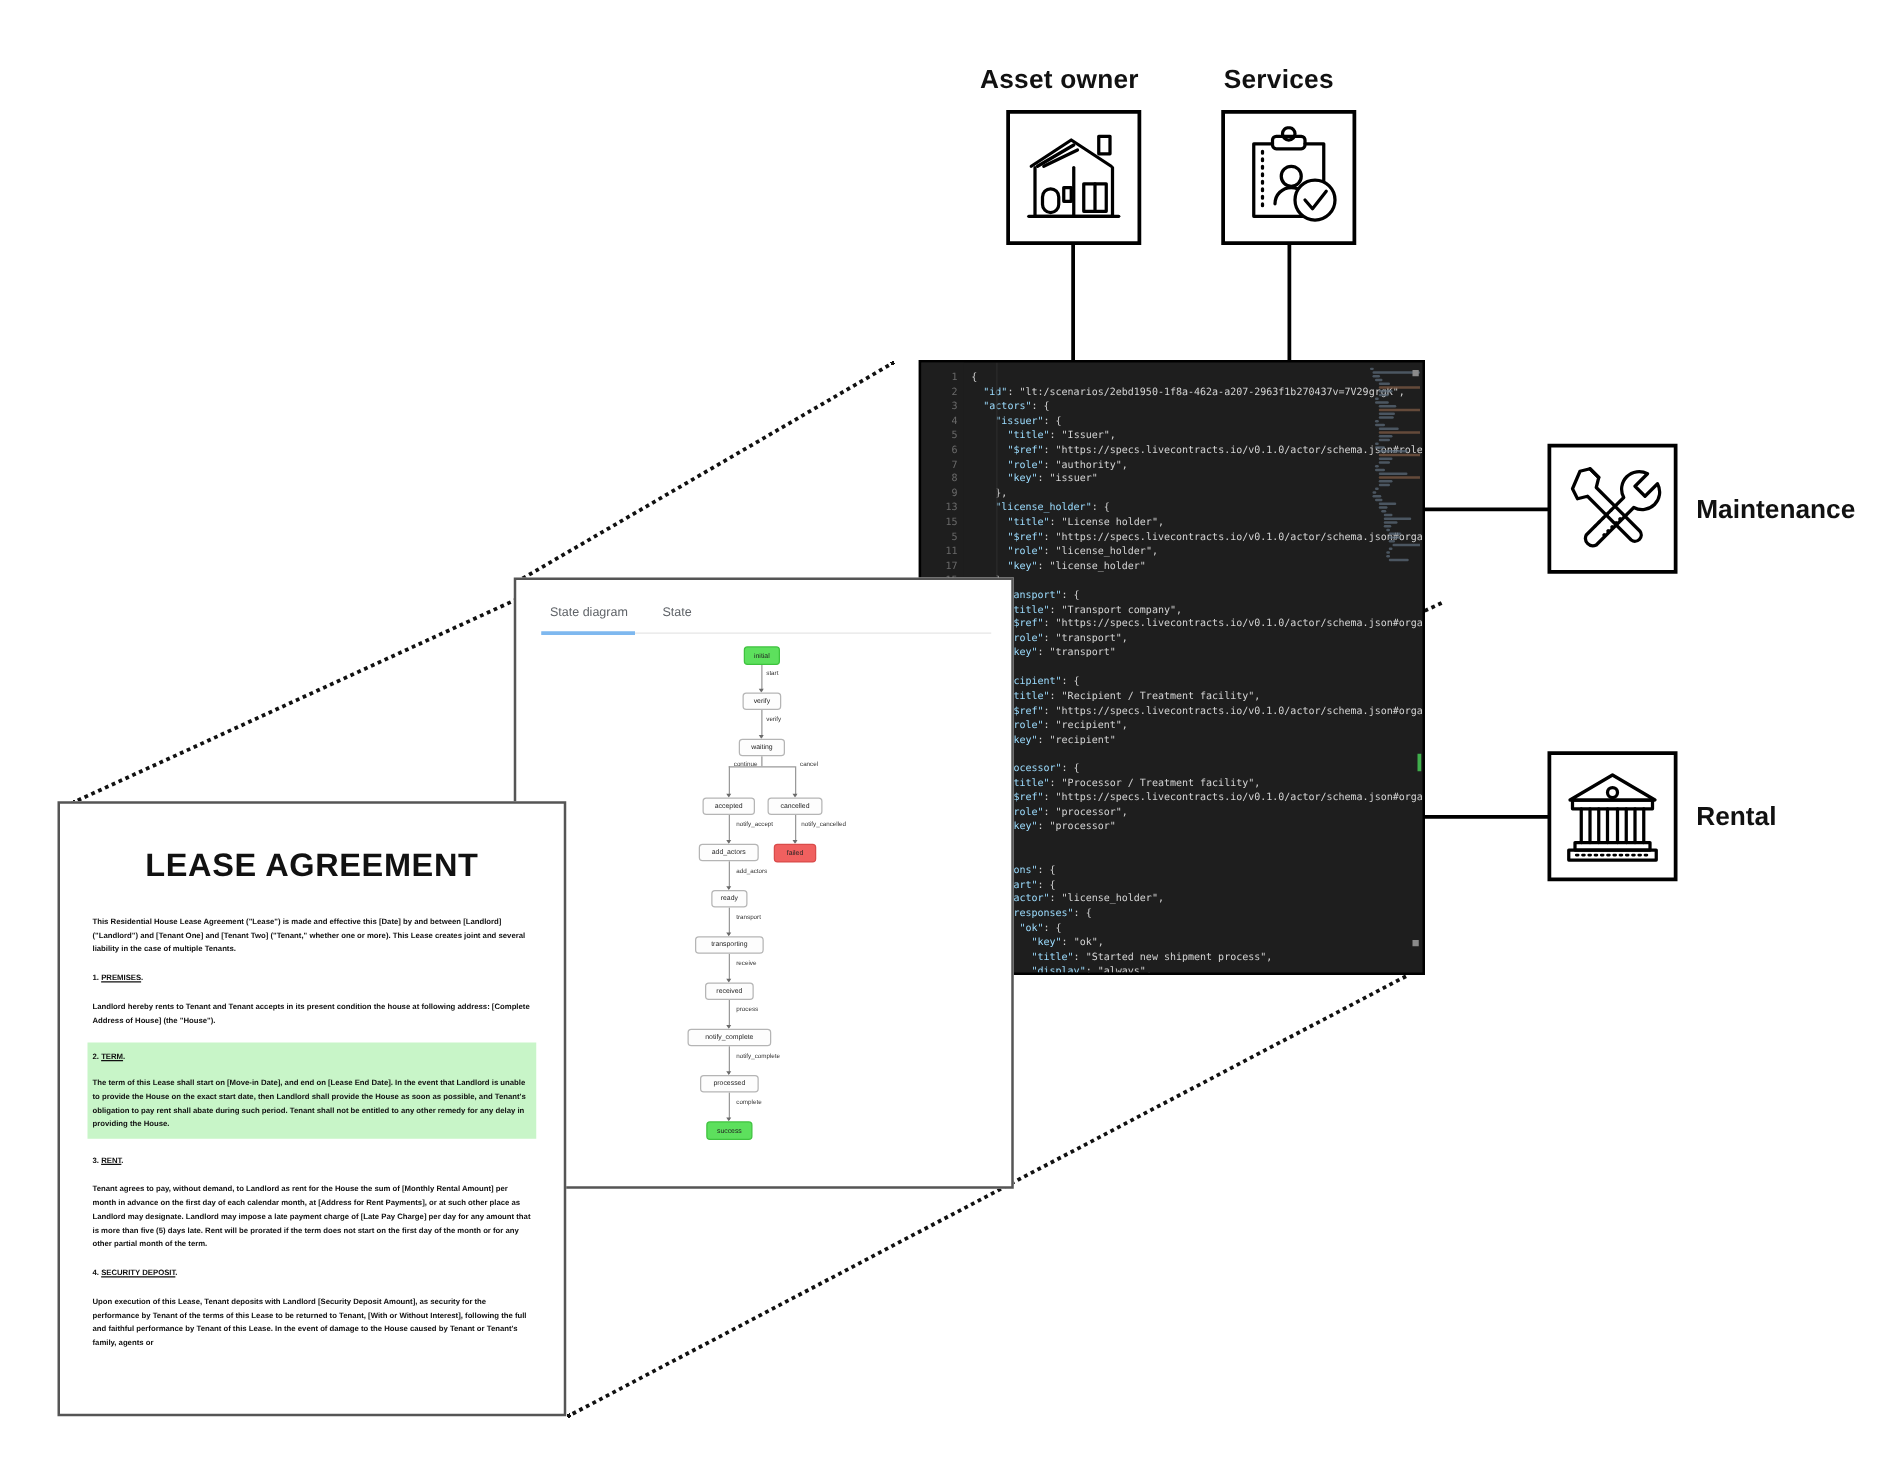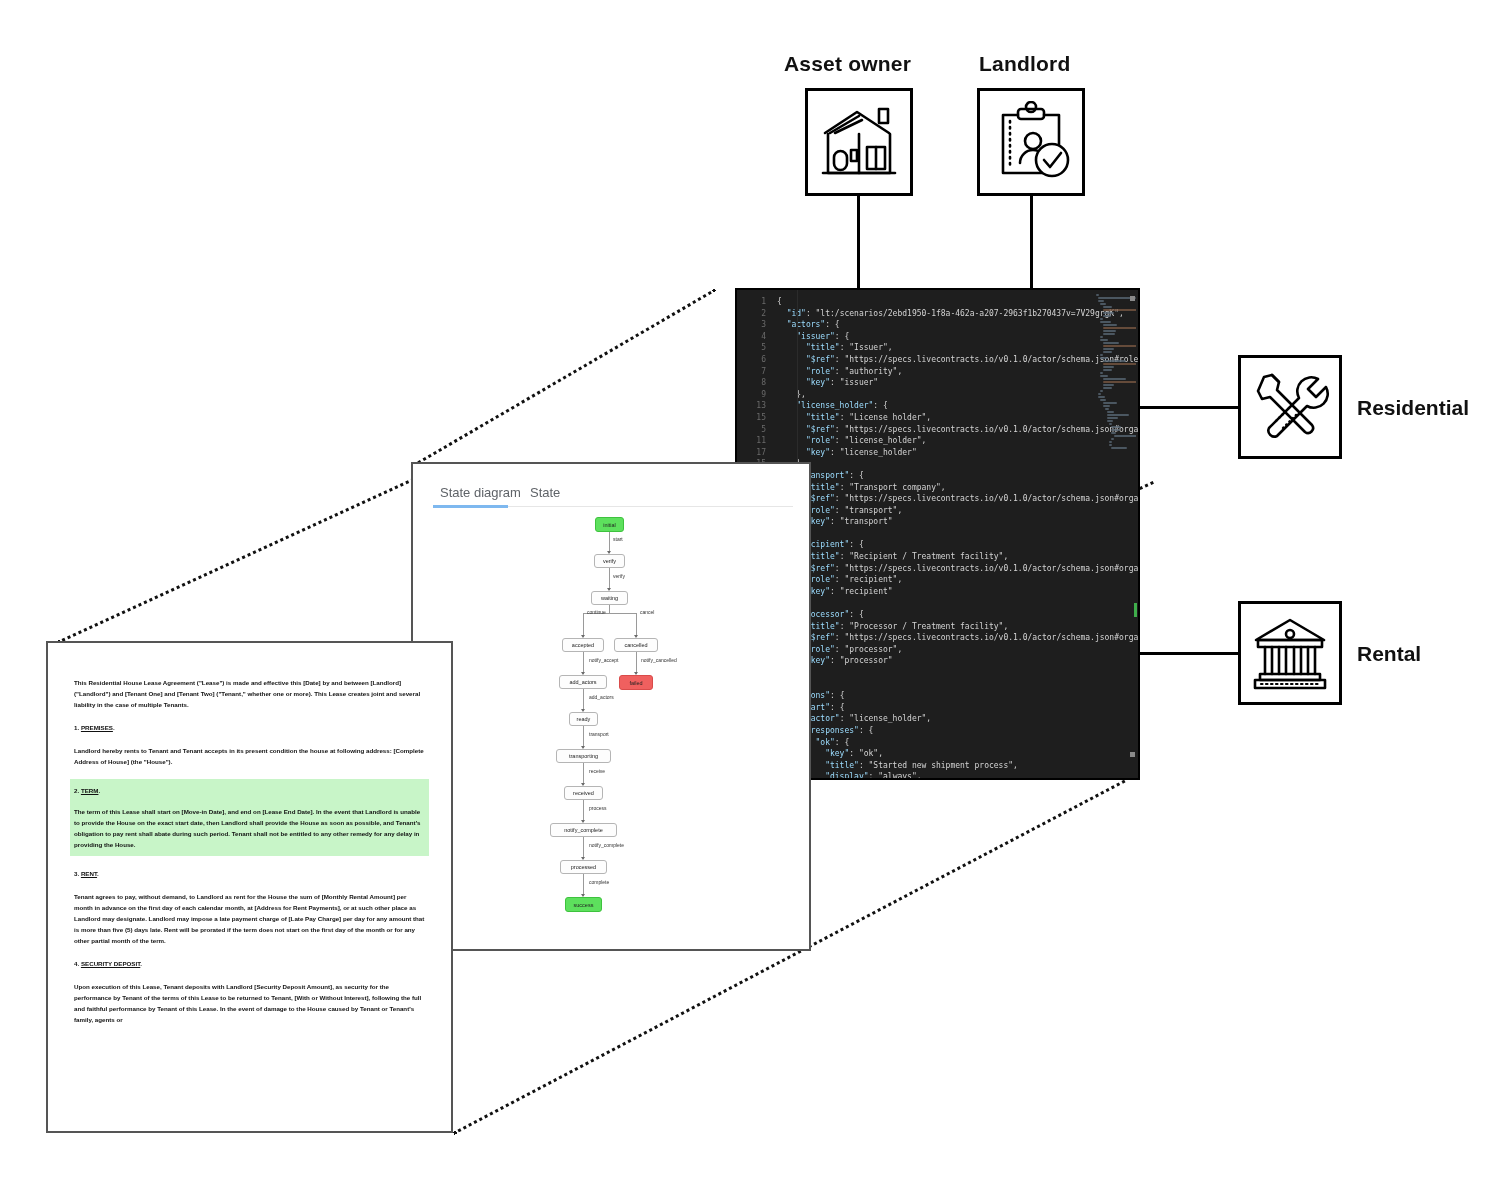--- a/index.html
+++ b/index.html
@@ -38,21 +38,21 @@
   .fold{position:absolute;left:26px;top:0;bottom:0;width:1px;background:#2b2b2b;}
   
   .minimap{position:absolute;right:2px;top:4px;width:40px;bottom:4px;overflow:hidden;opacity:.75;}
   .mm-row{height:2px;margin-bottom:1px;background:#5b6a78;border-radius:1px;}
   .mm-row.o{background:#7d5a44;}
   .mm-mark{position:absolute;right:3px;width:5px;height:5px;background:#8a8a8a;}
   .mm-green{position:absolute;right:-5px;width:3px;height:14px;background:#3fae4b;}
 
   
   .sd-win{position:absolute;background:#fff;border:2px solid #555;box-sizing:border-box;}
-  .sd-tab{position:absolute;top:0;font-size:13px;color:#5f6368;}
+  .sd-tab{position:absolute;top:0;font-size:10px;color:#5f6368;}
   .sd-underline{position:absolute;height:3px;background:#7eb8ef;}
   .sd-rule{position:absolute;height:1px;background:#e6e6e6;}
   .sd-canvas{position:absolute;left:0;top:46px;right:0;bottom:0;}
   .node{position:absolute;border:1px solid #b5b5b5;background:#fdfdfd;border-radius:3px;
         font-size:5.5px;color:#222;display:flex;align-items:center;justify-content:center;
         box-sizing:border-box;white-space:nowrap;}
   .node.green{background:#5de05d;border-color:#3ec23e;}
   .node.red{background:#f0605f;border-color:#d94b4a;}
   .edge{position:absolute;background:#9a9a9a;width:1px;}
   .edge-h{height:1px;width:auto;}
@@ -75,21 +75,21 @@
   
   .dotted{position:absolute;transform-origin:0 0;height:0;
           border-top:3px dotted #111;}
 </style>
 </head>
 <body>
 
 <div class="stage">
 
   <div class="actor-label" style="left:784px;top:52px;">Asset owner</div>
-  <div class="actor-label" style="left:979px;top:52px;">Landlord</div>
+  <div class="actor-label" style="left:979px;top:52px;">Services</div>
 
   <div class="icon-box" style="left:805px;top:88px;width:108px;height:108px;">
     <svg width="84" height="78" viewBox="0 0 84 78">
       <g fill="none" stroke="#000" stroke-width="2.6" stroke-linejoin="round" stroke-linecap="round">
         <path d="M8 30 L40 9 L72 30"></path>
         <path d="M13 30 L42 13"></path>
         <path d="M18 30 L45 17"></path>
         <rect x="62" y="6" width="9" height="14"></rect>
         <path d="M11 31 L11 70 L73 70 L73 31"></path>
         <path d="M42 31 L42 70"></path>
@@ -146,21 +146,21 @@
         <rect x="10" y="60" width="60" height="6"></rect>
         <rect x="5" y="66" width="70" height="8"></rect>
         <path d="M11 70 L69 70" stroke-dasharray="1.5 3.5" stroke-width="2.2"></path>
       </g>
     </svg>
   </div>
 
   <div class="conn conn-h" style="left:1140px;top:406px;width:99px;"></div>
   <div class="conn conn-h" style="left:1140px;top:652px;width:99px;"></div>
 
-  <div class="side-label" style="left:1357px;top:396px;">Residential</div>
+  <div class="side-label" style="left:1357px;top:396px;">Maintenance</div>
   <div class="side-label" style="left:1357px;top:642px;">Rental</div>
 
   <div class="dotted" style="left:57px;top:641px;width:415px;transform:rotate(-24.6deg);"></div>
 
   <div class="dotted" style="left:413px;top:464px;width:349px;transform:rotate(-30.2deg);"></div>
 
   <div class="dotted" style="left:808px;top:641px;width:380px;transform:rotate(-24.9deg);"></div>
 
   <div class="dotted" style="left:453px;top:1132px;width:758px;transform:rotate(-27.7deg);"></div>
 
@@ -396,20 +396,21 @@
       <div class="node" style="left:143px;top:239px;width:55px;height:14px;">transporting</div>
       <div class="node" style="left:151px;top:276px;width:39px;height:14px;">received</div>
       <div class="node" style="left:137px;top:313px;width:67px;height:14px;">notify_complete</div>
       <div class="node" style="left:147px;top:350px;width:47px;height:14px;">processed</div>
       <div class="node green" style="left:152px;top:387px;width:37px;height:15px;">success</div>
     </div>
   </div>
 
   <div class="doc-win" style="left:46px;top:641px;width:407px;height:492px;">
 
+    <div class="doc-title">LEASE AGREEMENT</div>
 
     <div class="doc-p">This Residential House Lease Agreement ("Lease") is made and effective this [Date] by and between [Landlord] ("Landlord") and [Tenant One] and [Tenant Two] ("Tenant," whether one or more).  This Lease creates joint and several liability in the case of multiple Tenants.</div>
 
     <div class="doc-h">
       <span>1.</span>
       <u><span>PREMISES</span></u>.
     </div>
     <div class="doc-p">Landlord hereby rents to Tenant and Tenant accepts in its present condition the house at following address:  [Complete Address of House] (the "House").</div>
 
     <div class="hl">

